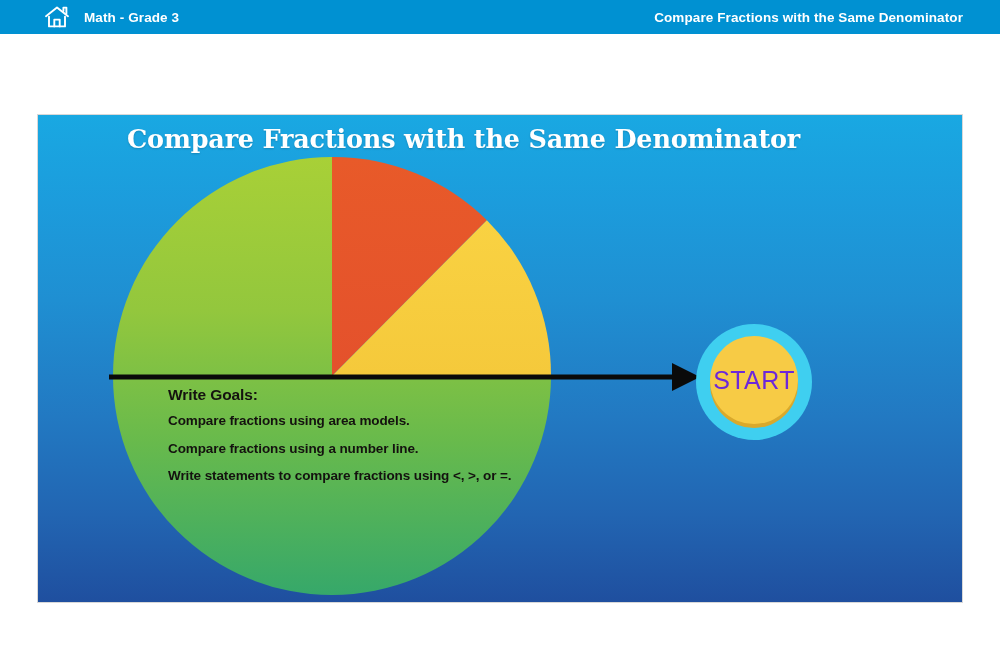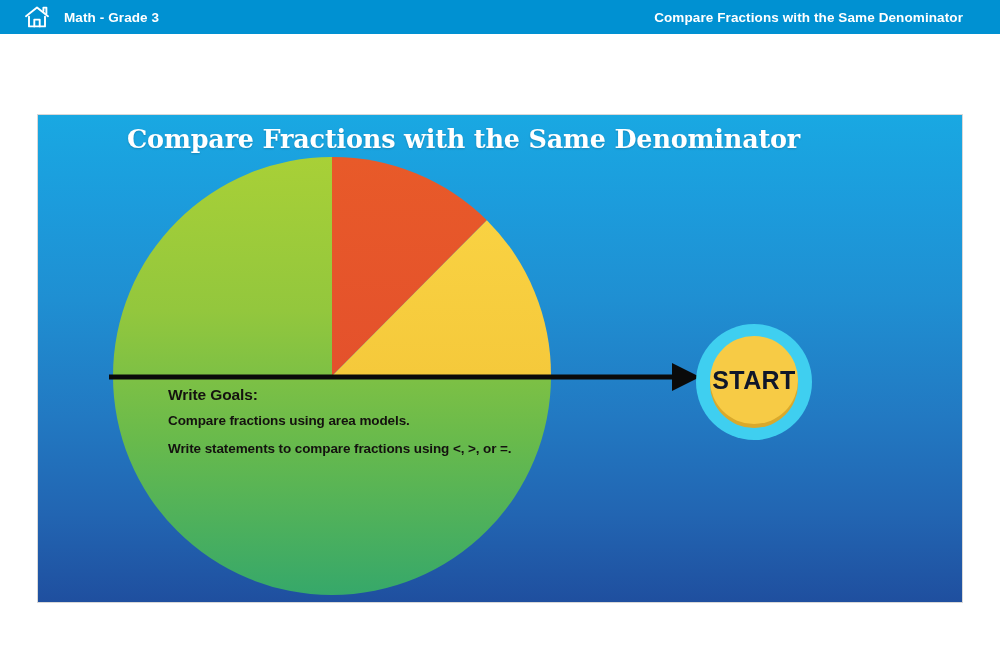--- a/index.html
+++ b/index.html
@@ -8,21 +8,21 @@
     background: #ffffff;
     font-family: "Liberation Sans", sans-serif;
     overflow: hidden;
   }
 
   
   .appbar {
     position: absolute; left: 0; top: 0;
     width: 1000px; height: 34px;
     background: #0091D2;
-    display: flex; align-items: center;
+    display: flex; align-items: center; padding-left: 20px;
   }
   .home-icon {
     margin-left: 24px;
     width: 26px; height: 24px;
     display: block;
     cursor: pointer;
   }
   .appbar-title {
     margin-left: 14px;
     color: #ffffff;
@@ -109,22 +109,22 @@
     position: absolute;
     left: 14px; top: 12px;
     width: 88px; height: 88px;
     border-radius: 50%;
     background: #F7CB45;
     box-shadow: 0 4px 0 0 #D9A92C;
     display: flex; align-items: center; justify-content: center;
   }
   .start-label {
     font-size: 25px;
-    font-weight: 700;
-    color: #0f172a;
+    font-weight: 400;
+    color: #6d28d9;
     letter-spacing: 0.4px;
     font-family: "Liberation Sans", sans-serif;
   }
 </style>
 </head>
 <body>
 
 <div class="appbar">
   <svg class="home-icon" viewBox="0 0 26 24">
     <path d="M2 11.2 L13 2.4 L24 11.2" fill="none" stroke="#ffffff" stroke-width="1.9" stroke-linecap="round" stroke-linejoin="round"></path>
@@ -166,20 +166,21 @@
       <line x1="71" y1="262" x2="638" y2="262" stroke="#0A0A0A" stroke-width="5"></line>
       <polygon points="634,248 662,262 634,276" fill="#0A0A0A"></polygon>
     </g>
   </svg>
 
   <div class="slide-title">Compare Fractions with the Same Denominator</div>
 
   <div class="goals">
     <div class="goals-heading">Write Goals:</div>
     <div class="goal-item">Compare fractions using area models.</div>
+    <div class="goal-item">Compare fractions using a number line.</div>
     <div class="goal-item">Write statements to compare fractions using &lt;, &gt;, or =.</div>
   </div>
 
   <div class="start-button">
     <div class="start-ring"></div>
     <div class="start-face">
       <span class="start-label">START</span>
     </div>
   </div>
 

